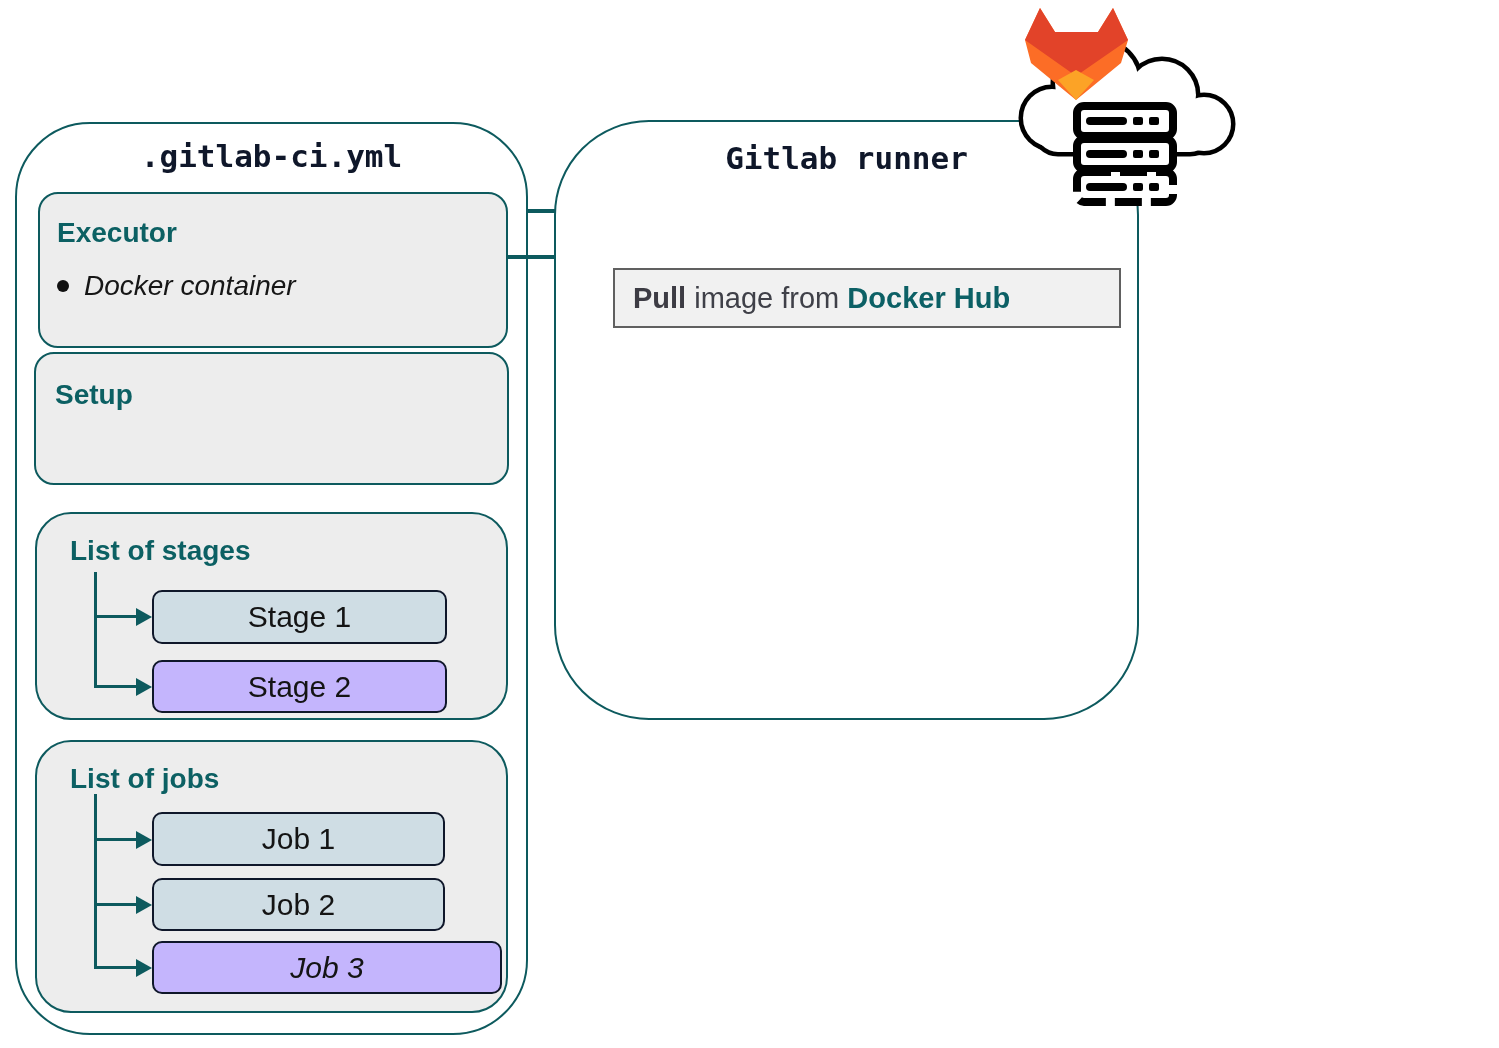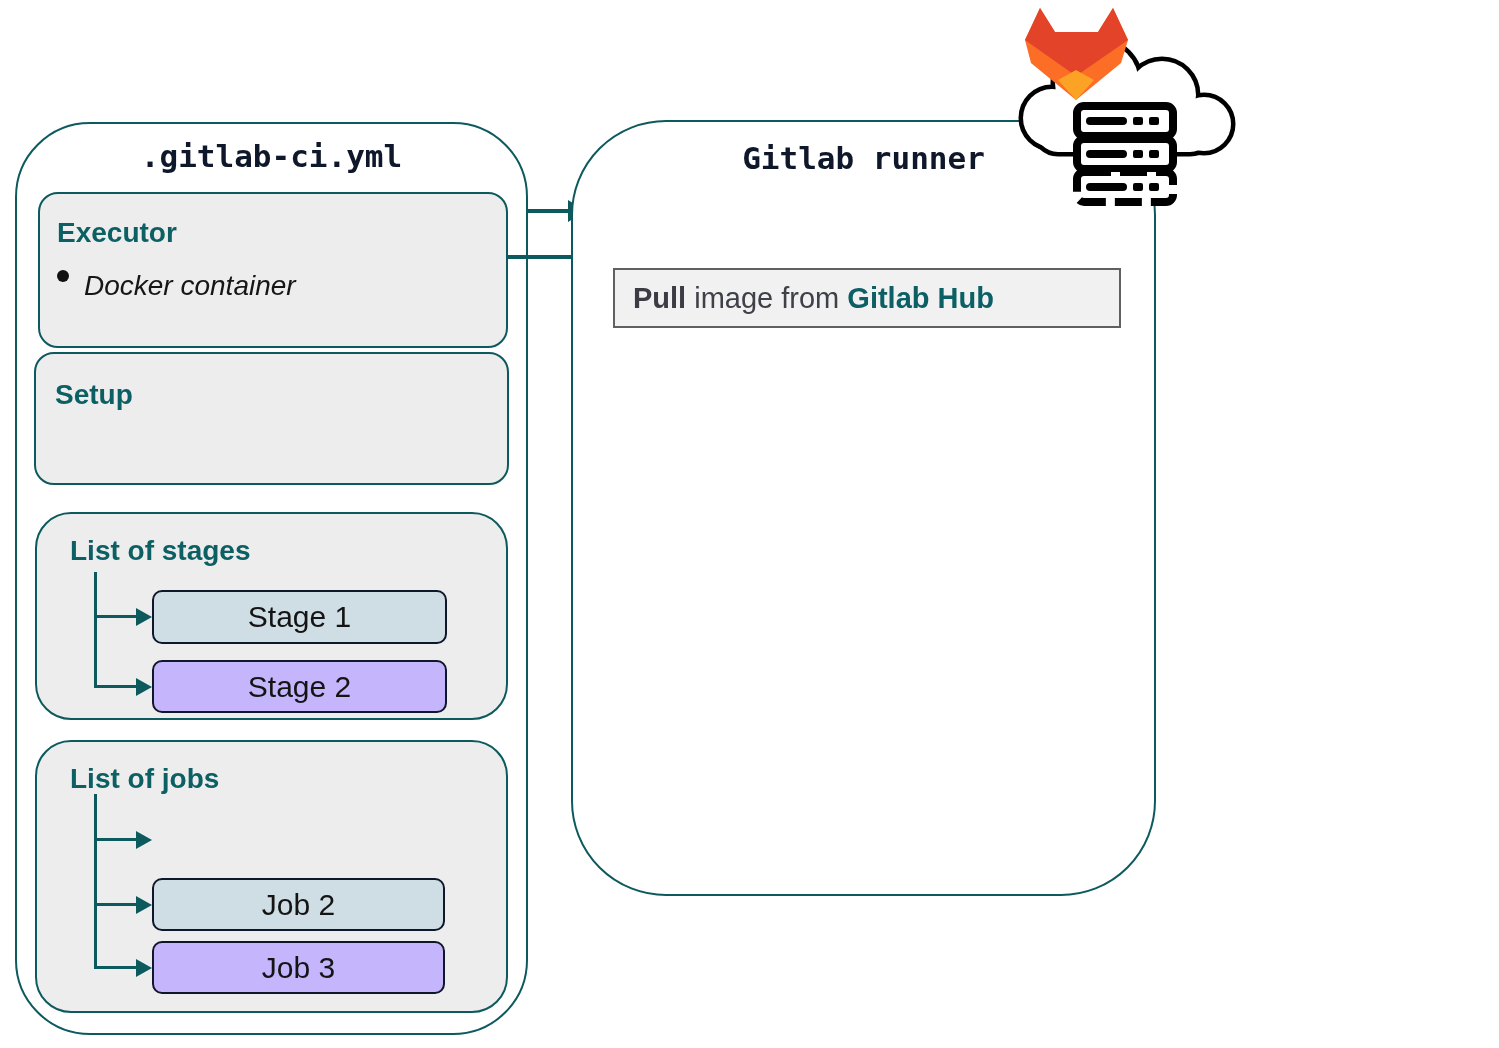--- a/index.html
+++ b/index.html
@@ -5,21 +5,21 @@
   html,body{margin:0;padding:0;background:#ffffff;}
   .canvas{
     position:relative;width:1499px;height:1048px;background:#ffffff;overflow:hidden;
     font-family:"Liberation Sans",sans-serif;
   }
   
   .outline{
     position:absolute;background:#ffffff;border:2px solid #0d5a5e;box-sizing:border-box;
   }
   .yml-container{left:15px;top:122px;width:513px;height:913px;border-radius:75px;}
-  .runner-container{left:571px;top:120px;width:585px;height:776px;border-radius:95px;}
+  .runner-container{left:554px;top:120px;width:585px;height:600px;border-radius:95px;}
   .mono-title{
     position:absolute;left:0;right:0;text-align:center;
     font-family:"DejaVu Sans Mono","Liberation Mono",monospace;
     font-weight:bold;font-size:31px;color:#0f172a;white-space:nowrap;
   }
   .yml-container .mono-title{top:14px;}
   .runner-container .mono-title{top:18px;}
   
   .panel{
     position:absolute;background:#ededed;border:2px solid #0d5a5e;box-sizing:border-box;
@@ -29,21 +29,21 @@
   }
   .executor-panel{left:38px;top:192px;width:470px;height:156px;border-radius:20px;}
   .setup-panel{left:34px;top:352px;width:475px;height:133px;border-radius:20px;}
   .stages-panel{left:35px;top:512px;width:473px;height:208px;border-radius:36px;}
   .jobs-panel{left:35px;top:740px;width:473px;height:273px;border-radius:36px;}
   .executor-panel .panel-heading{left:17px;top:24px;}
   .setup-panel .panel-heading{left:19px;top:26px;}
   .stages-panel .panel-heading{left:33px;top:22px;}
   .jobs-panel .panel-heading{left:33px;top:22px;}
   .bullet-row{
-    position:absolute;left:17px;top:76px;display:flex;align-items:flex-start;gap:15px;
+    position:absolute;left:17px;top:76px;display:flex;align-items:center;gap:15px;
   }
   .bullet-dot{width:12px;height:12px;border-radius:50%;background:#111111;flex:0 0 auto;}
   .bullet-text{font-size:28px;font-style:italic;color:#161616;white-space:nowrap;}
   
   .item-box{
     position:absolute;box-sizing:border-box;border:2px solid #0f172a;border-radius:10px;
     display:flex;align-items:center;justify-content:center;
     font-size:30px;color:#141414;white-space:nowrap;
   }
   .item-box[data-variant="blue"]{background:#cfdde4;}
@@ -101,24 +101,27 @@
     <h3 class="panel-heading">List of jobs</h3>
   </div>
 
   <div class="item-box" style="left:152px;top:590px;width:295px;height:54px;" data-variant="blue">
     <span>Stage 1</span>
   </div>
   <div class="item-box" style="left:152px;top:660px;width:295px;height:53px;" data-variant="green">
     <span>Stage 2</span>
   </div>
 
+  <div class="item-box" style="left:152px;top:812px;width:293px;height:54px;" data-variant="blue">
+    <span>Job 1</span>
+  </div>
   <div class="item-box" style="left:152px;top:878px;width:293px;height:53px;" data-variant="blue">
     <span>Job 2</span>
   </div>
-  <div class="item-box" style="left:152px;top:941px;width:293px;height:53px;" data-variant="green">
+  <div class="item-box" style="left:152px;top:941px;width:350px;height:53px;font-style:italic;" data-variant="green">
     <span>Job 3</span>
   </div>
 
   <div class="tline" style="left:94px;top:572px;width:3px;height:115px;"></div>
   <div class="tline" style="left:94px;top:615px;width:42px;height:3px;"></div>
   <div class="tri" style="left:136px;top:608px;"></div>
   <div class="tline" style="left:94px;top:685px;width:42px;height:3px;"></div>
   <div class="tri" style="left:136px;top:678px;"></div>
 
   <div class="tline" style="left:94px;top:794px;width:3px;height:174px;"></div>
@@ -133,21 +136,21 @@
   <div class="tri tri-big" style="left:568px;top:200px;"></div>
 
   <div class="tline" style="left:508px;top:255px;width:88px;height:4px;"></div>
   <div class="tri tri-big" style="left:594px;top:246px;"></div>
 
   <div class="outline runner-container">
     <div class="mono-title">Gitlab runner</div>
   </div>
 
   <div class="pull-box">
-    <span class="pull-action">Pull</span><span> image from </span><span class="pull-source">Gitlab Hub</span>
+    <span class="pull-action">Pull</span><span> image from </span><span class="pull-source">Docker Hub</span>
   </div>
 
   <div class="icon-cluster">
     <svg width="240" height="215" viewBox="0 0 240 215">
 
       <g>
         <g fill="#ffffff" stroke="#000000" stroke-width="9">
           <circle cx="52" cy="118" r="29"></circle>
           <circle cx="97" cy="83" r="42"></circle>
           <circle cx="162" cy="95" r="34"></circle>

